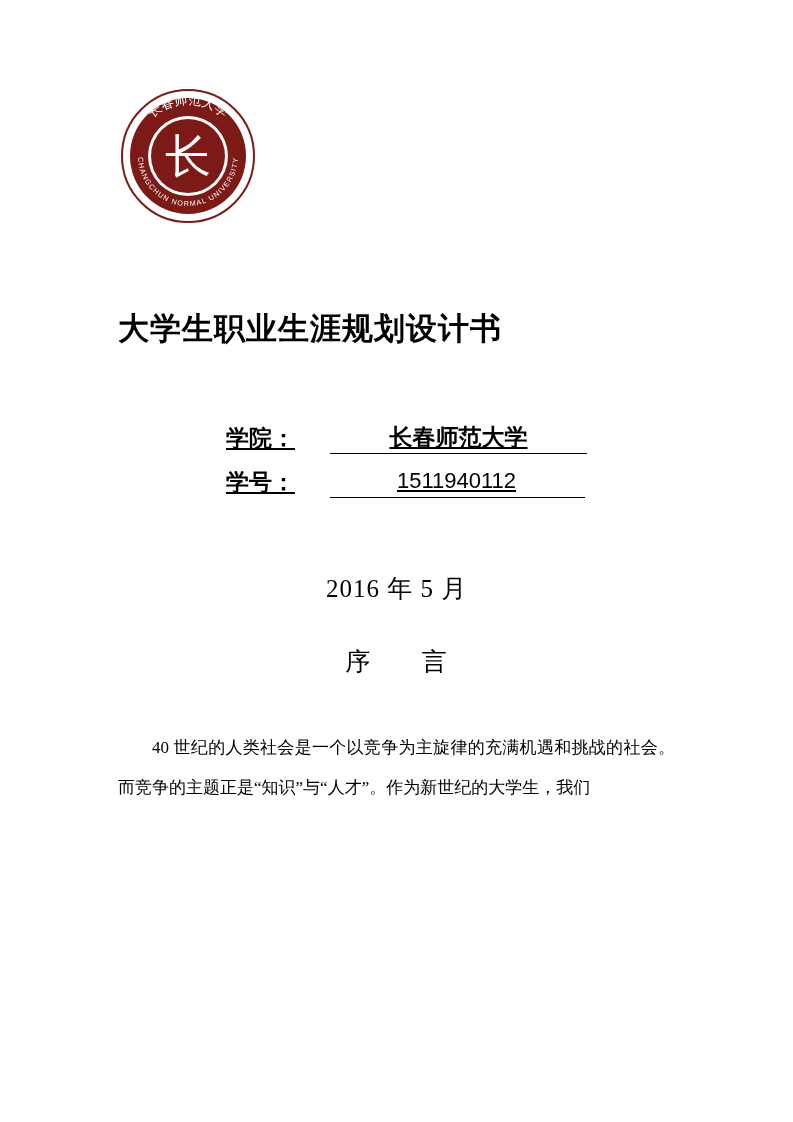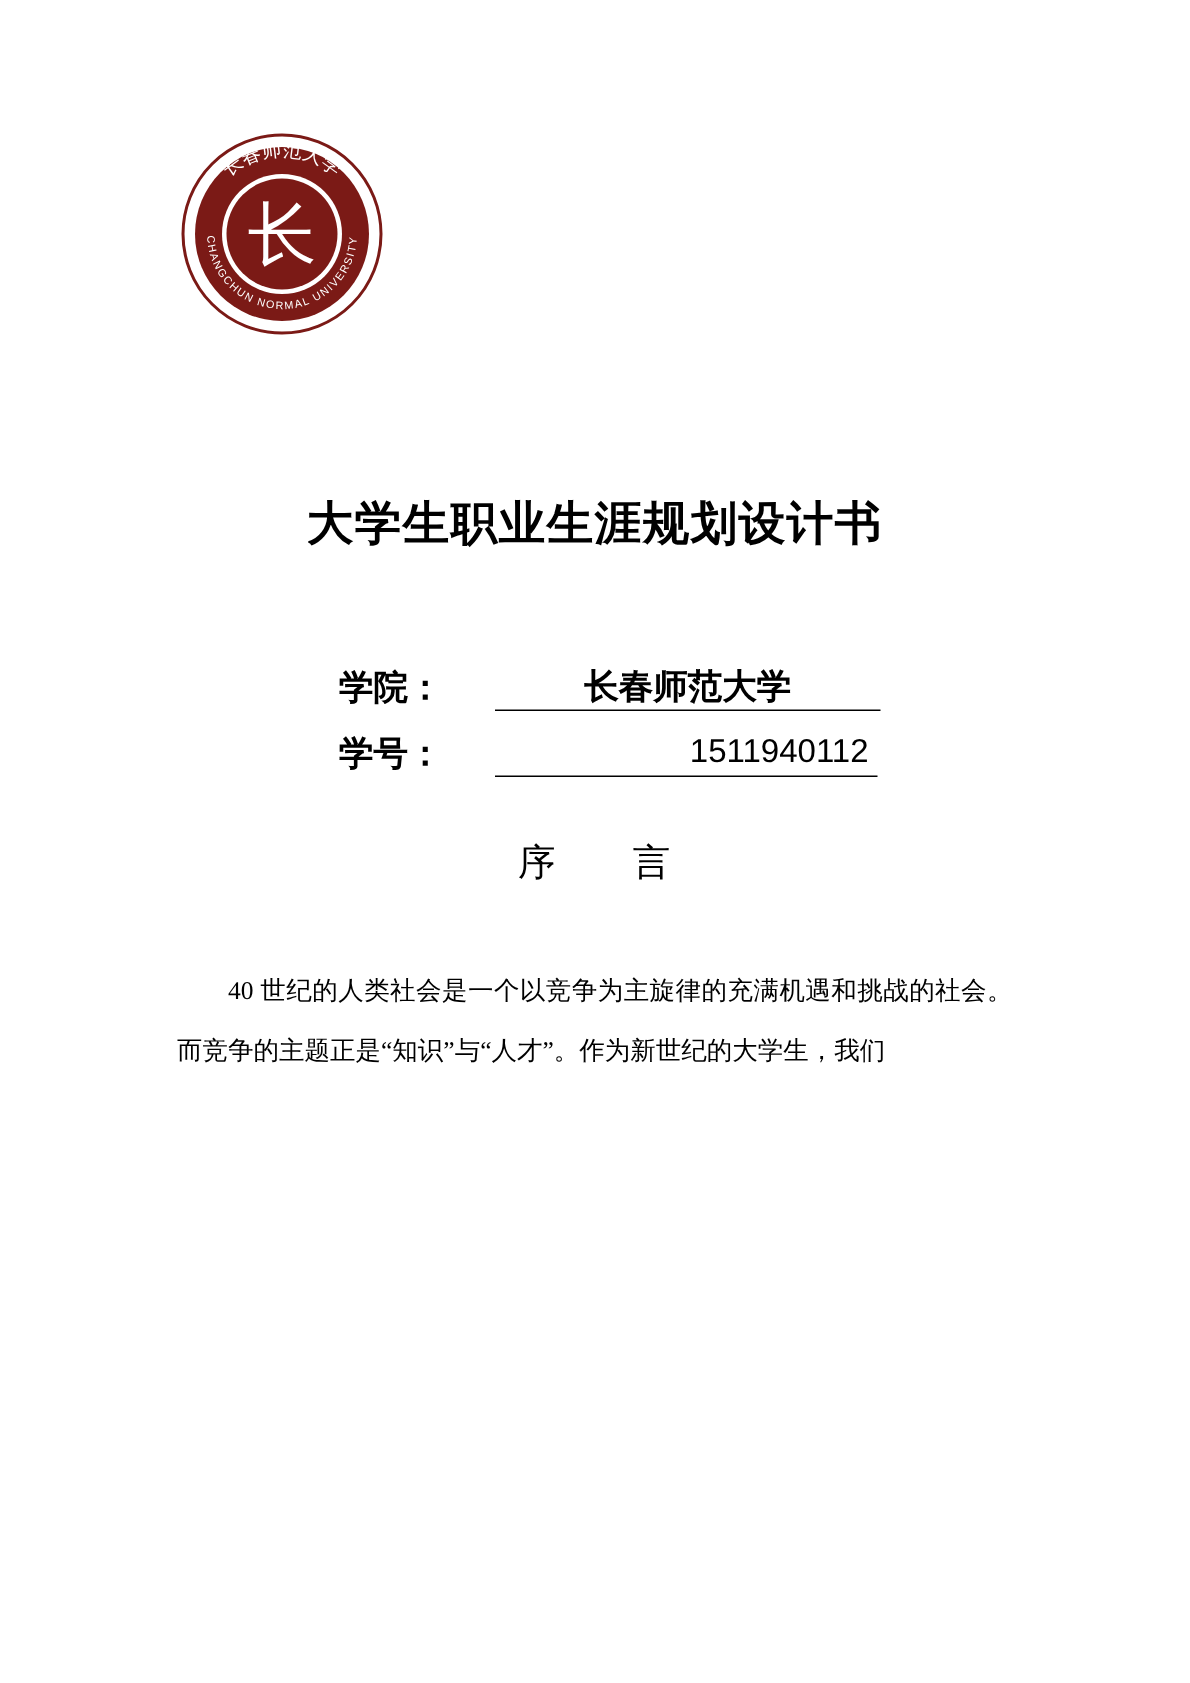--- a/index.html
+++ b/index.html
@@ -31,32 +31,32 @@
   .logo {
     position: relative;
     width: 140px;
     height: 140px;
     margin-left: 0px;
   }
   .logo svg { display: block; }
 
   
   .doc-title {
-    text-align: center;
     font-family: "Liberation Sans", "DejaVu Sans", sans-serif;
     font-weight: bold;
     font-size: 31px;
     letter-spacing: 1px;
-    margin-top: 92px;
+    margin-top: 72px;
   }
 
   
   .fields {
     margin-top: 66px;
     margin-left: 108px;
+    text-decoration: underline;
   }
   .field-row {
     display: flex;
     align-items: flex-end;
     font-family: "Liberation Sans", "DejaVu Sans", sans-serif;
     font-weight: bold;
     font-size: 23px;
     height: 38px;
     margin-bottom: 6px;
   }
@@ -72,21 +72,21 @@
     line-height: 32px;
     text-align: center;
     padding: 0 6px;
     white-space: nowrap;
   }
   .field-value.wide { min-width: 245px; }
   .field-value.num {
     font-family: "Liberation Sans", "DejaVu Sans", sans-serif;
     font-weight: normal;
     font-size: 22px;
-    text-align: right;
+    text-align: center;
     padding-left: 4px;
   }
 
   
   .doc-date {
     text-align: center;
     font-size: 25px;
     margin-top: 74px;
     letter-spacing: 1px;
   }
@@ -152,20 +152,21 @@
 
 
     <div class="field-row">
       <span class="field-label">学号：</span>
       <span class="field-value wide num">1511940112</span>
     </div>
 
 
   </div>
 
+  <div class="doc-date">2016 年 5 月</div>
 
   <div class="preface-heading">
     <span>序</span>
     <span class="gap"></span>
     <span>言</span>
   </div>
 
   <div class="body-text">
     <p>40 世纪的人类社会是一个以竞争为主旋律的充满机遇和挑战的社会。而竞争的主题正是“知识”与“人才”。作为新世纪的大学生，我们</p>
   </div>

